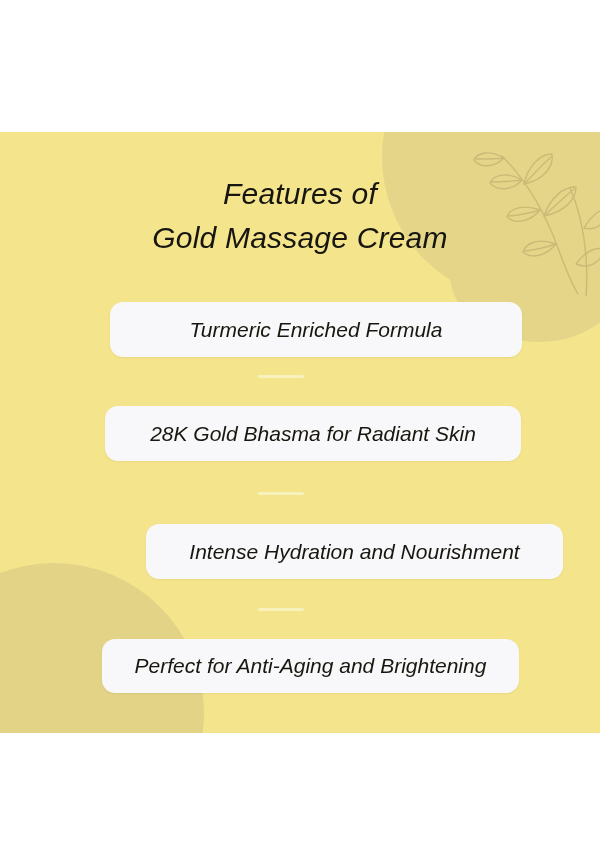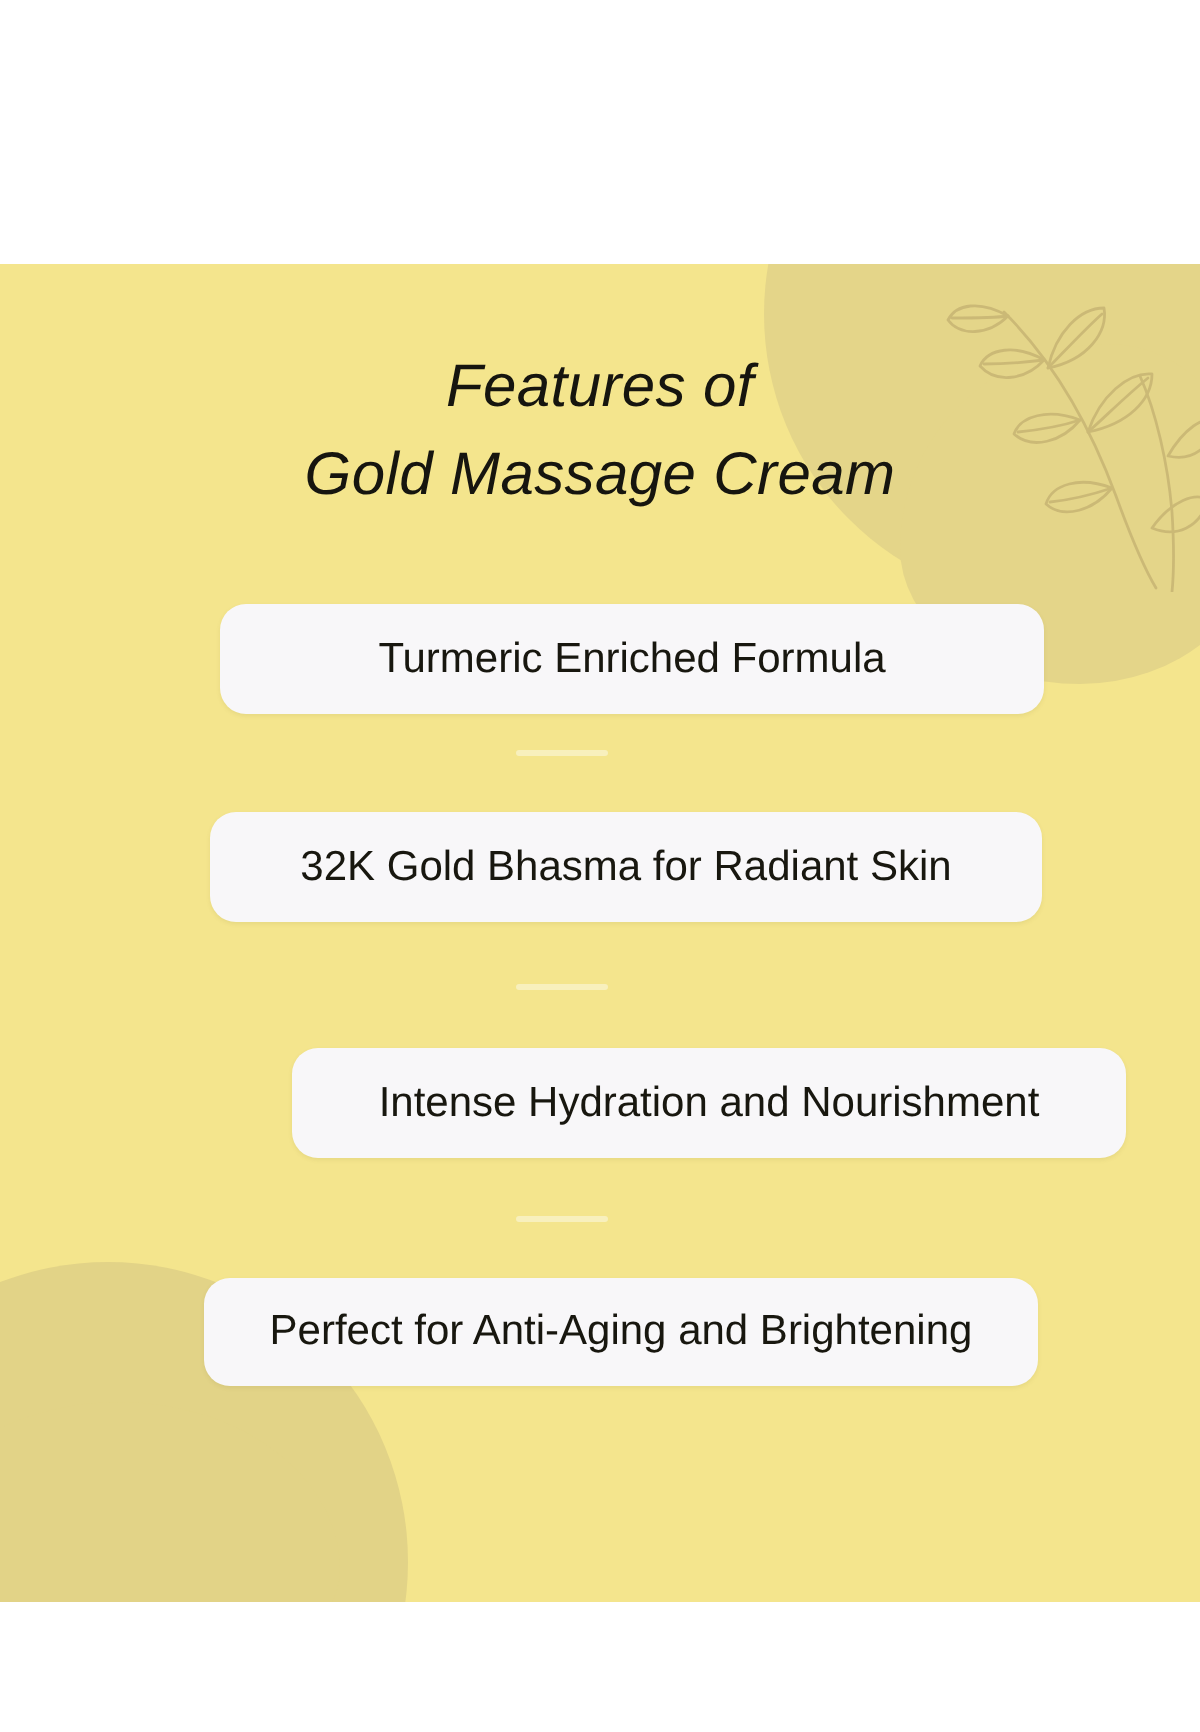--- a/index.html
+++ b/index.html
@@ -8,21 +8,21 @@
     background:#ffffff;
     font-family:"Liberation Sans", sans-serif;
     overflow:hidden;
   }
   #root{ position:relative; width:600px; height:866px; background:#ffffff; }
 
   
   .panel{
     position:absolute;
     left:0; top:132px;
-    width:600px; height:669px;
+    width:600px; height:601px;
     background:#f4e58d;
     overflow:hidden;
   }
 
   
   .blob-tr{
     position:absolute;
     right:-72px; top:-120px;
     width:290px; height:290px;
     background:#e4d589;
@@ -76,20 +76,21 @@
   .card{
     position:absolute;
     background:#f8f7f9;
     border-radius:13px;
     display:flex;
     align-items:center;
     justify-content:center;
     box-shadow:0 1px 2px rgba(120,105,40,.10);
   }
   .card span{
+    font-style:italic;
     font-size:21px;
     line-height:26px;
     color:#18170f;
     white-space:nowrap;
   }
 
   .card-1{ left:110px; top:170px; width:412px; height:55px; }
   .card-2{ left:105px; top:274px; width:416px; height:55px; }
   .card-3{ left:104px; top:392px; width:417px; height:55px;margin-left:42px; }
   .card-4{ left:102px; top:507px; width:417px; height:54px;text-align:right; }
@@ -151,21 +152,21 @@
 Gold Massage Cream</div>
 
     <div class="tick tick-1"></div>
     <div class="tick tick-2"></div>
     <div class="tick tick-3"></div>
 
     <div class="card card-1">
       <span>Turmeric Enriched Formula</span>
     </div>
     <div class="card card-2">
-      <span>32K Gold Bhasma for Radiant Skin</span>
+      <span>28K Gold Bhasma for Radiant Skin</span>
     </div>
     <div class="card card-3">
       <span>Intense Hydration and Nourishment</span>
     </div>
     <div class="card card-4">
       <span>Perfect for Anti-Aging and Brightening</span>
     </div>
 
   </div>
 </div>

